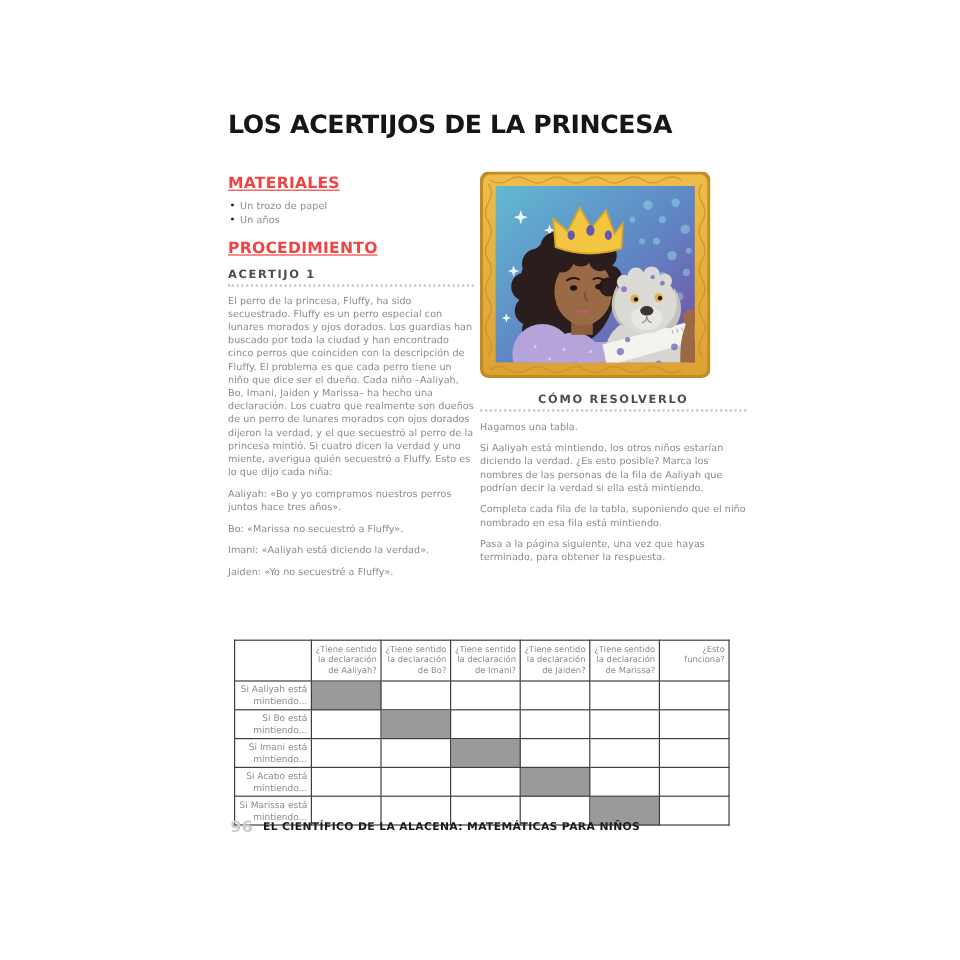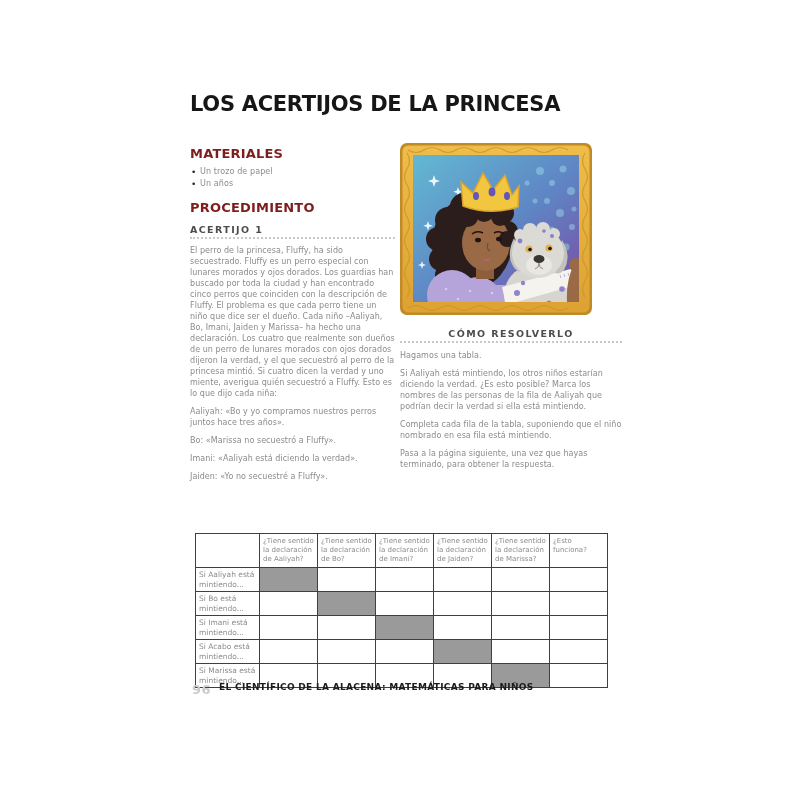--- a/index.html
+++ b/index.html
@@ -16,22 +16,23 @@
 
   .col-left  { position: absolute; left: 190px; top: 136px; width: 205px; }
   .col-right { position: absolute; left: 400px; top: 143px; width: 222px; }
 
   .intro {
     font-family: "Liberation Serif", "DejaVu Serif", serif;
     font-size: 11.5px; line-height: 13.6px; color: #3a3a3a;
   }
 
   .h-marker {
-    font-size: 13px; font-weight: 800; color: #7f1d1d; letter-spacing: 0.2px;
+    font-size: 13px; font-weight: 800; color: #ef4444; letter-spacing: 0.2px;
     margin-top: 10px;
+    text-decoration: underline;
   }
   .materials-list { margin-top: 5px; list-style: none; }
   .materials-list li {
     font-size: 8px; line-height: 12px; color: #8b8b8b; padding-left: 10px; position: relative;
     letter-spacing: 0.1px;
   }
   .materials-list li::before {
     content: "•"; position: absolute; left: 1px; top: 0; color: #2a2a2a; font-size: 9px;
   }
 
@@ -48,36 +49,36 @@
   .illustration-frame { width: 192px; height: 172px; display: block; }
 
   .right-statement { margin-top: 15px; }
 
   
   .logic-table {
     position: absolute; left: 195px; top: 533px;
     border-collapse: collapse; table-layout: fixed; background: #ffffff;
   }
   .logic-table td, .logic-table th {
-    border: 1px solid #3f3f3f; vertical-align: top; text-align: left;
+    border: 1px solid #3f3f3f; vertical-align: top; text-align: right;
     font-weight: normal; background: #fff;
   }
   .logic-table col.c-label { width: 64px; }
   .logic-table col.c-data  { width: 58px; }
   .logic-table thead th {
     font-size: 7px; line-height: 9px; color: #8b8b8b; padding: 3px 3px; height: 32px;
   }
   .logic-table tbody td { height: 20px; }
   .logic-table tbody td.row-label {
     font-size: 7.5px; line-height: 9.5px; color: #8b8b8b; padding: 2px 3px;
   }
   .logic-table td.shaded { background: #9a9a9a; }
 
   .footer {
-    position: absolute; left: 192px; top: 682px; display: flex; align-items: flex-start; gap: 8px;
+    position: absolute; left: 192px; top: 682px; display: flex; align-items: center; gap: 8px;
   }
   .footer .page-num {
     font-size: 13px; font-weight: 800; color: #cccccc; letter-spacing: 0.5px;
   }
   .footer .footer-text {
     font-size: 9px; font-weight: 800; color: #1c1c1c; letter-spacing: 0.3px;
   }
 </style>
 </head>
 <body>

